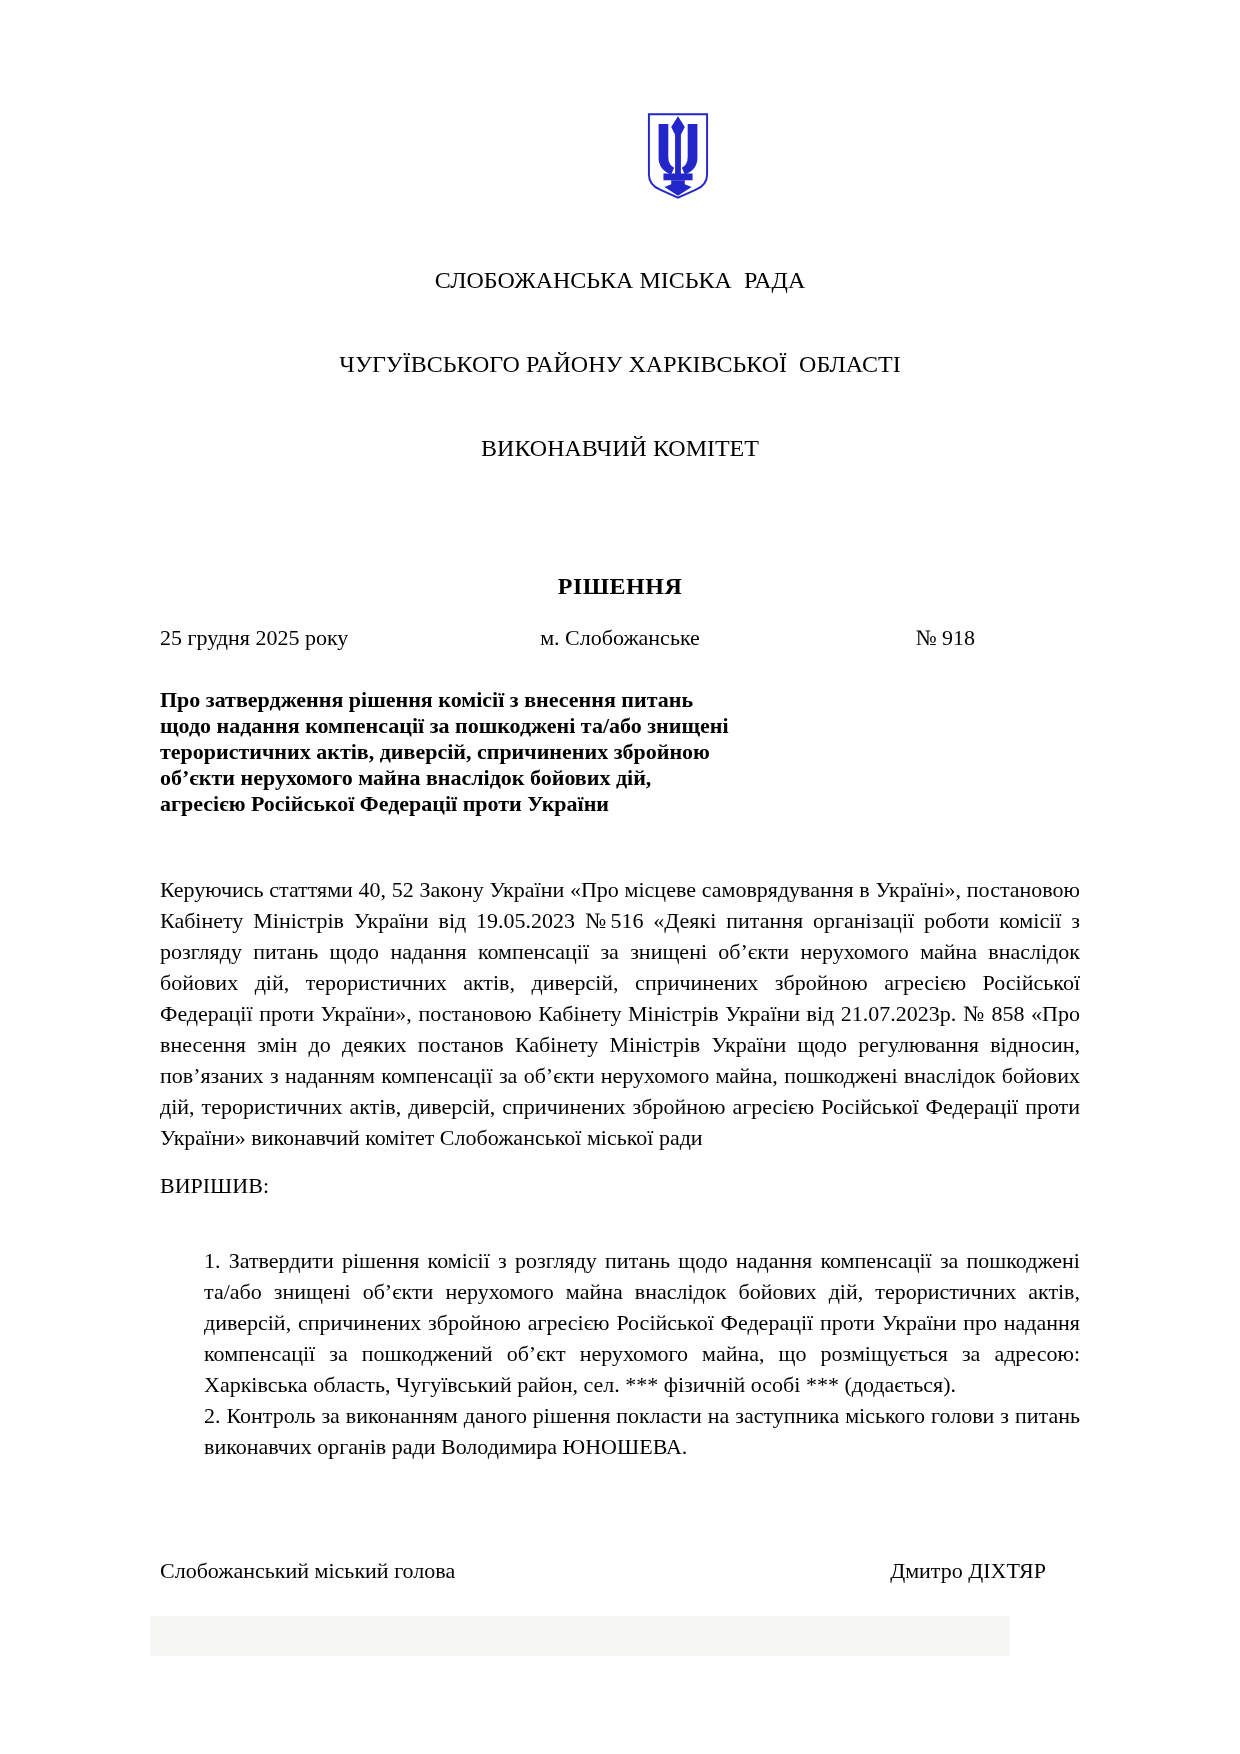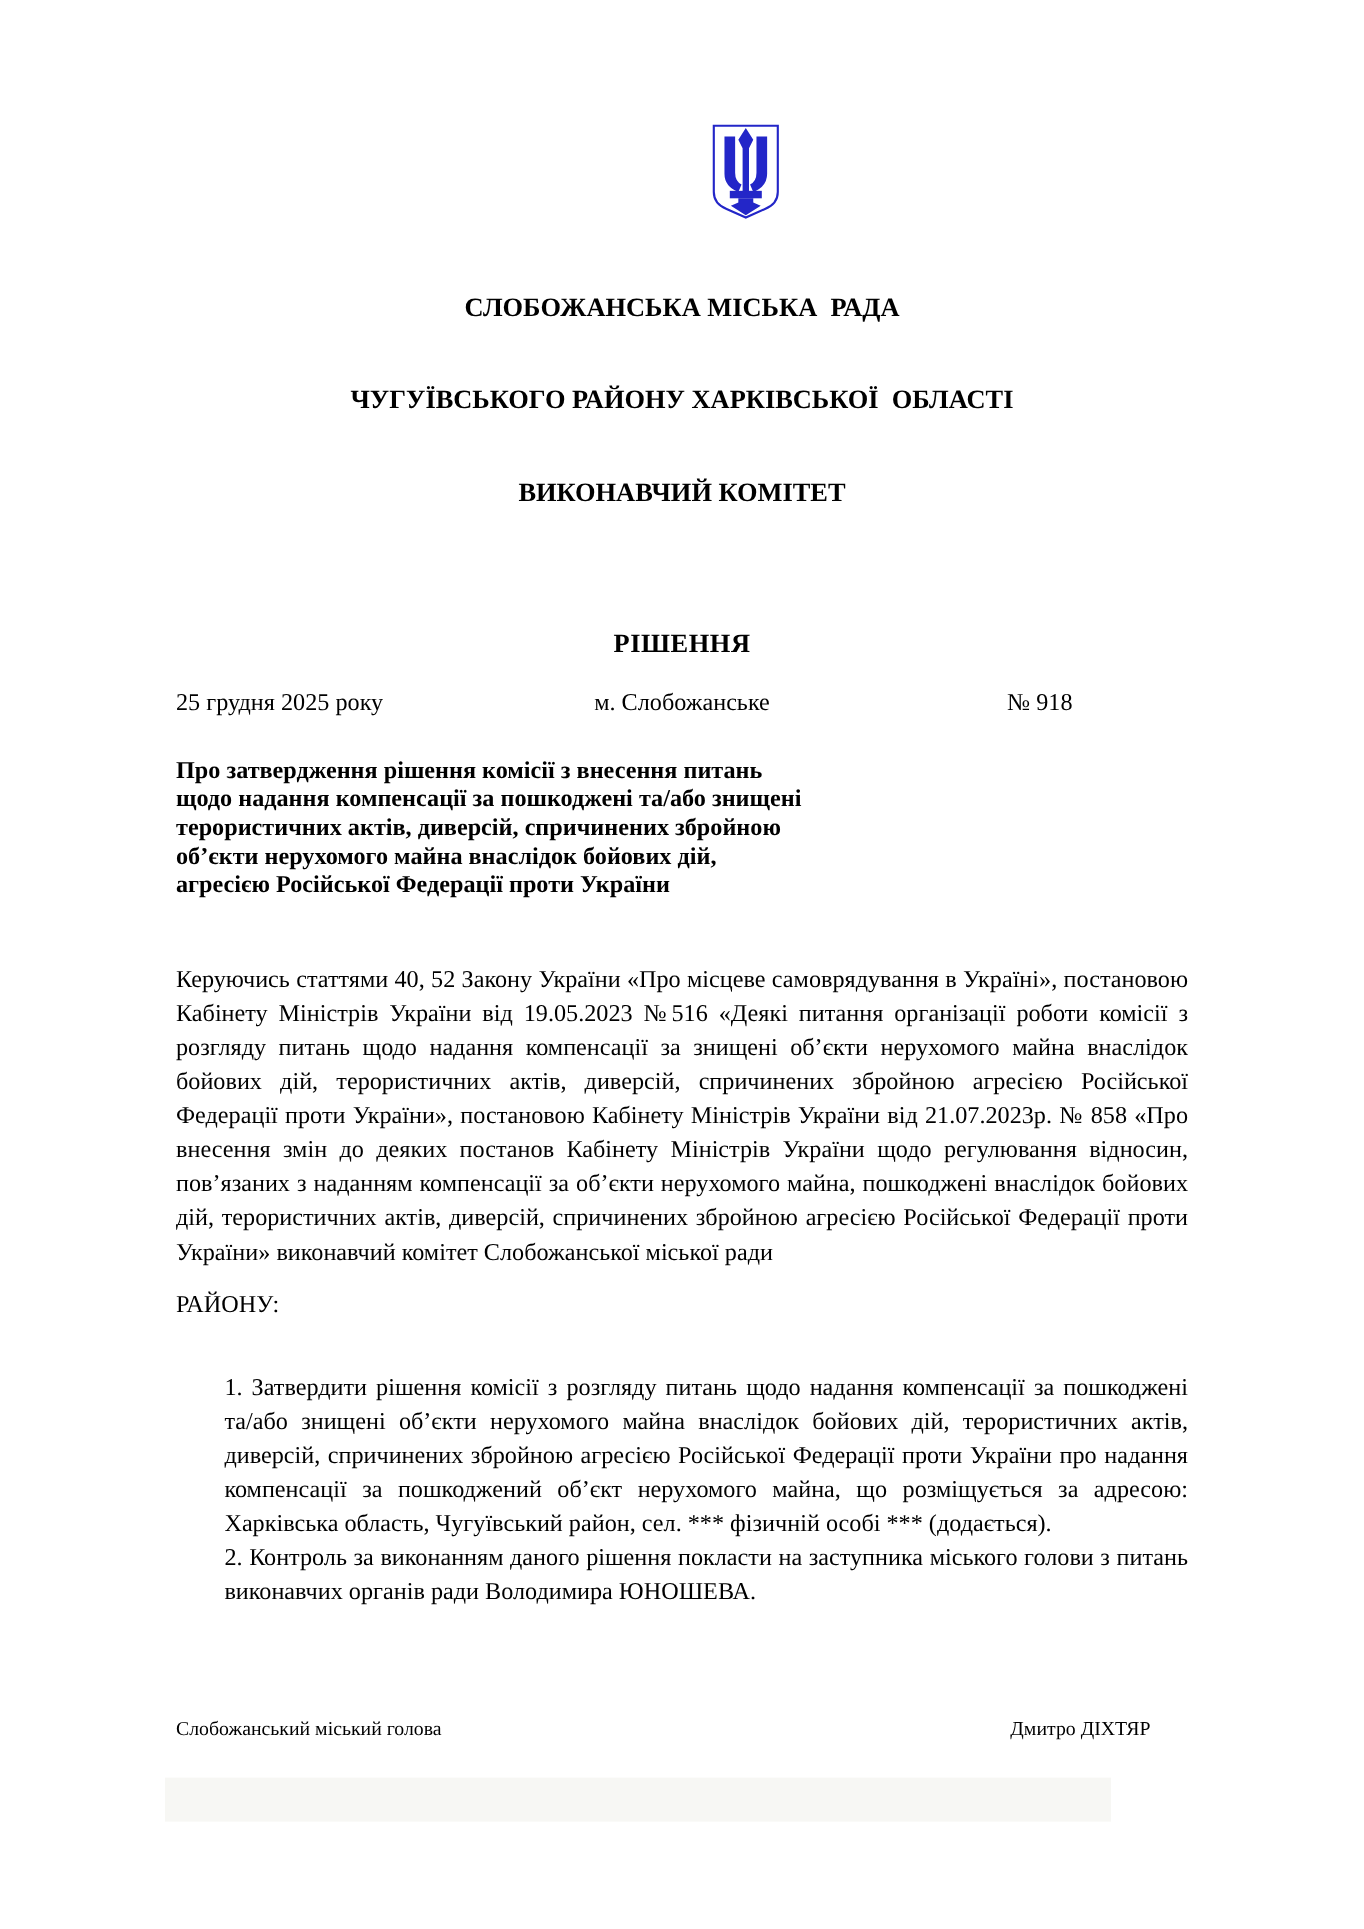--- a/index.html
+++ b/index.html
@@ -18,21 +18,21 @@
   }
   .emblem-wrap{
     width:64px;height:90px;
     margin:112px auto 0 auto;
     transform:translateX(58px);
   }
   .emblem-wrap svg{display:block;width:64px;height:90px;}
   .header-block{
     margin-top:8px;
     text-align:center;
-    font-weight:bold;
+    font-weight:normal;
     font-size:24px;
     line-height:28px;
     white-space:pre-wrap;
   }
   .doc-type{
     margin-top:54px;
     text-align:center;
     font-weight:bold;
     font-size:24px;
     line-height:28px;
@@ -73,21 +73,21 @@
     line-height:31px;
     text-align:justify;
     margin-left:44px;
   }
   .signature-row{
     margin-top:96px;
     display:flex;
     justify-content:space-between;
     align-items:flex-end;
     padding-right:34px;
-    font-size:18px;
+    font-size:22px;
     line-height:26px;
   }
   .stamp-area{
     margin-top:32px;
     margin-left:-10px;
     width:860px;
     height:40px;
     background:#f7f7f4;
   }
 </style>
@@ -126,21 +126,21 @@
   <div class="title-block">
     <div>Про затвердження рішення комісії з внесення питань</div>
     <div>щодо надання компенсації за пошкоджені та/або знищені</div>
     <div>терористичних актів, диверсій, спричинених збройною</div>
     <div>об’єкти нерухомого майна внаслідок бойових дій,</div>
     <div>агресією Російської Федерації проти України</div>
   </div>
 
   <div class="preamble">Керуючись статтями 40, 52 Закону України «Про місцеве самоврядування в Україні», постановою Кабінету Міністрів України від 19.05.2023 №516 «Деякі питання організації роботи комісії з розгляду питань щодо надання компенсації за знищені об’єкти нерухомого майна внаслідок бойових дій, терористичних актів, диверсій, спричинених збройною агресією Російської Федерації проти України», постановою Кабінету Міністрів України від 21.07.2023р. № 858 «Про внесення змін до деяких постанов Кабінету Міністрів України щодо регулювання відносин, пов’язаних з наданням компенсації за об’єкти нерухомого майна, пошкоджені внаслідок бойових дій, терористичних актів, диверсій, спричинених збройною агресією Російської Федерації проти України» виконавчий комітет Слобожанської міської ради</div>
 
-  <div class="resolved">РАЙОНУ:</div>
+  <div class="resolved">ВИРІШИВ:</div>
 
   <div class="items">
     <div>1. Затвердити рішення комісії з розгляду питань щодо надання компенсації за пошкоджені та/або знищені об’єкти нерухомого майна внаслідок бойових дій, терористичних актів, диверсій, спричинених збройною агресією Російської Федерації проти України про надання компенсації за пошкоджений об’єкт нерухомого майна, що розміщується за адресою: Харківська область, Чугуївський район, сел. *** фізичній особі *** (додається).</div>
     <div>2. Контроль за виконанням даного рішення покласти на заступника міського голови з питань виконавчих органів ради Володимира ЮНОШЕВА.</div>
   </div>
 
   <div class="signature-row">
     <span>Слобожанський міський голова</span>
     <span>Дмитро ДІХТЯР</span>
   </div>

